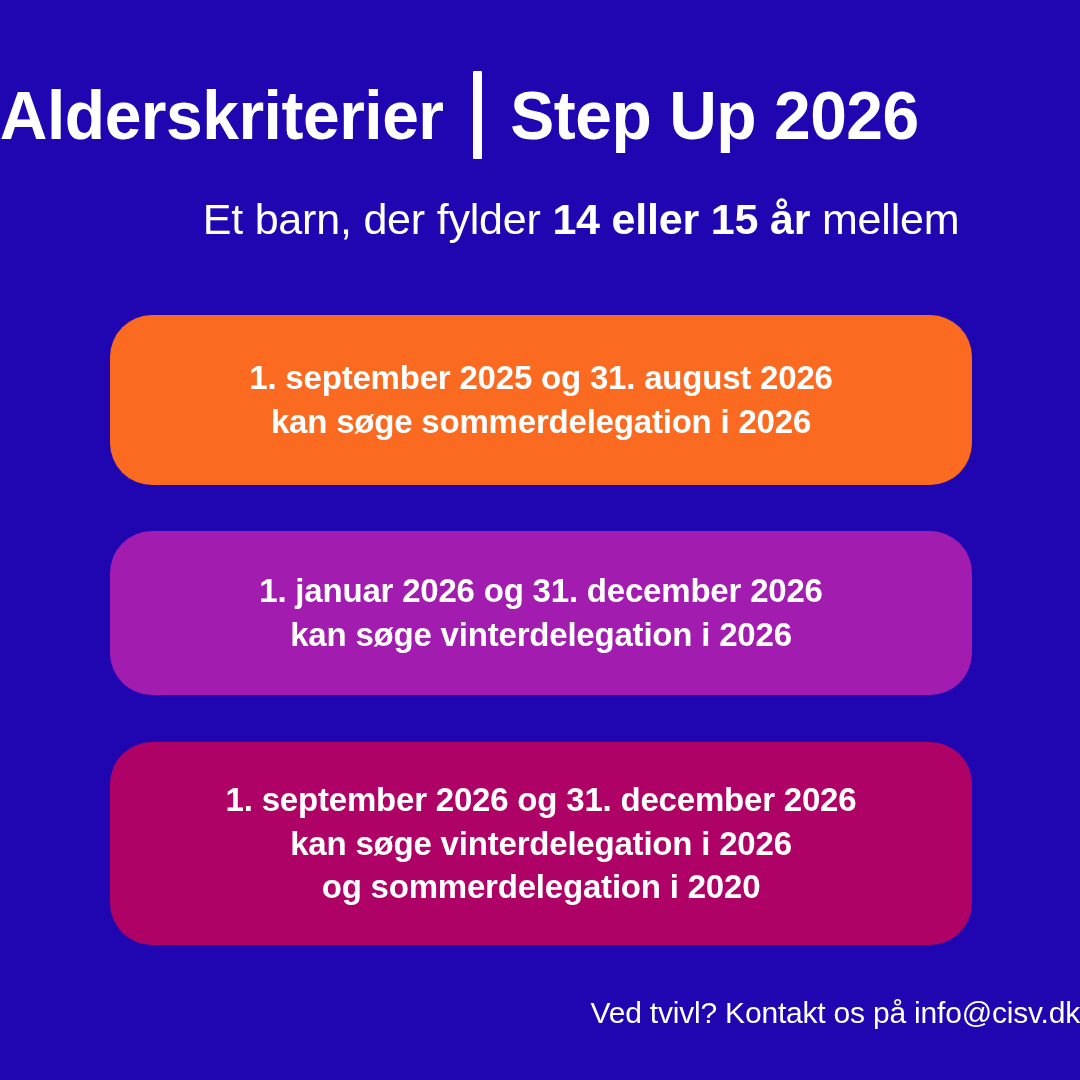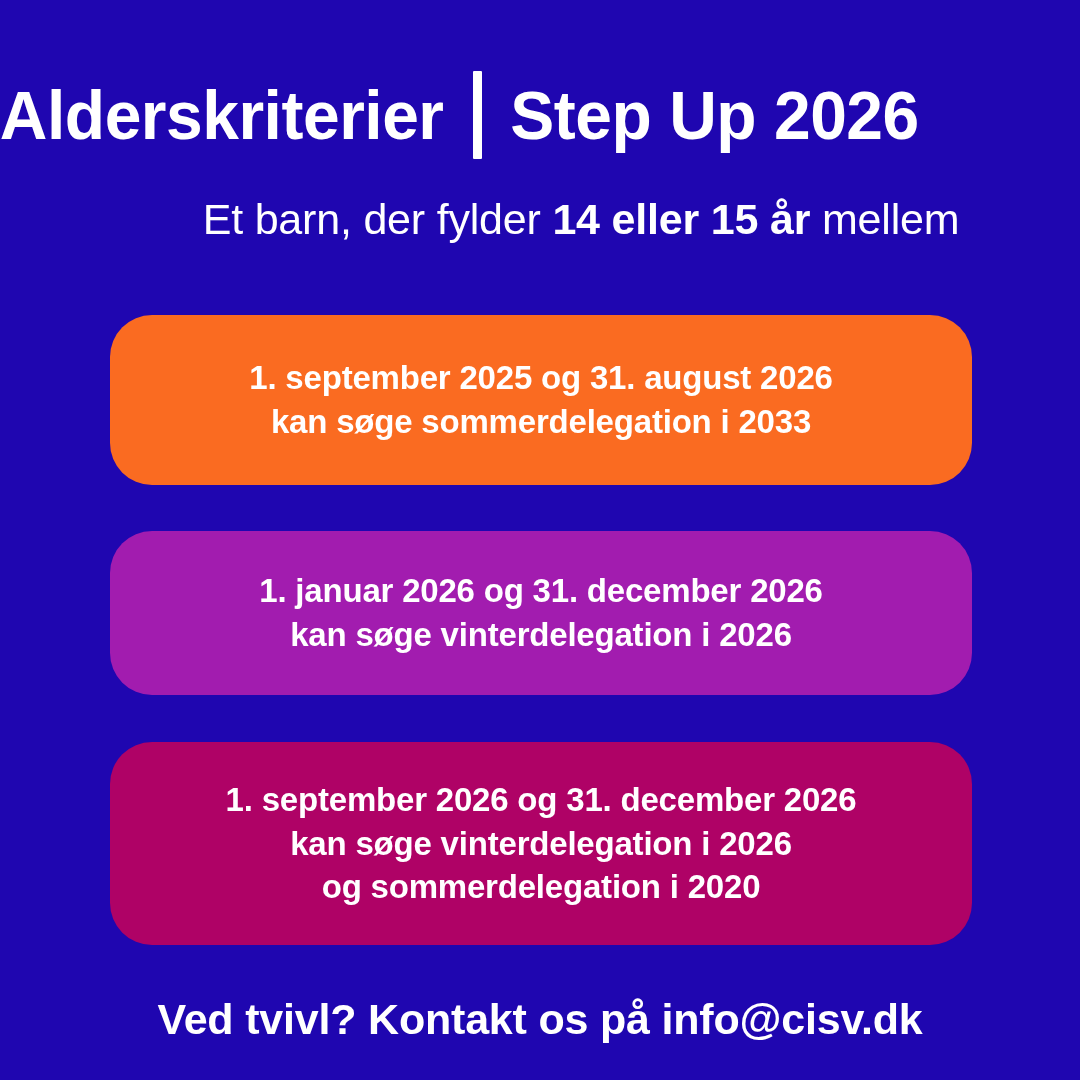--- a/index.html
+++ b/index.html
@@ -104,24 +104,24 @@
   .card-orange  { height: 170px; margin-bottom: 46px; }
   .card-green   { height: 164px; margin-bottom: 47px; }
   .card-magenta { height: 203px; }
 
   
   .footer {
     position: absolute;
     top: 996px;
     left: 0;
     width: 1080px;
-    text-align: center;
+    text-align: right;
     color: #ffffff;
-    font-size: 43px;
-    font-weight: 700;
+    font-size: 30px;
+    font-weight: 400;
     line-height: 1.1;
     letter-spacing: -0.2px;
     white-space: nowrap;
   }
 </style>
 </head>
 <body style="background: rgb(31, 6, 176);">
 
 <div class="poster">
 
@@ -132,21 +132,21 @@
   </div>
 
   <div class="subtitle">
     <span>Et barn, der fylder </span><span class="strong">14 eller 15 år</span><span> mellem</span>
   </div>
 
   <div class="cards">
 
     <div class="card card-orange" style="background: rgb(250, 107, 33);">
       <div class="card-line">1. september 2025 og 31. august 2026</div>
-      <div class="card-line">kan søge sommerdelegation i 2033</div>
+      <div class="card-line">kan søge sommerdelegation i 2026</div>
     </div>
 
     <div class="card card-green" style="background: #a21caf;">
       <div class="card-line">1. januar 2026 og 31. december 2026</div>
       <div class="card-line">kan søge vinterdelegation i 2026</div>
     </div>
 
     <div class="card card-magenta" style="background: rgb(175, 2, 102); text-align: center;">
       <div class="card-line">1. september 2026 og 31. december 2026</div>
       <div class="card-line">kan søge vinterdelegation i 2026</div>

